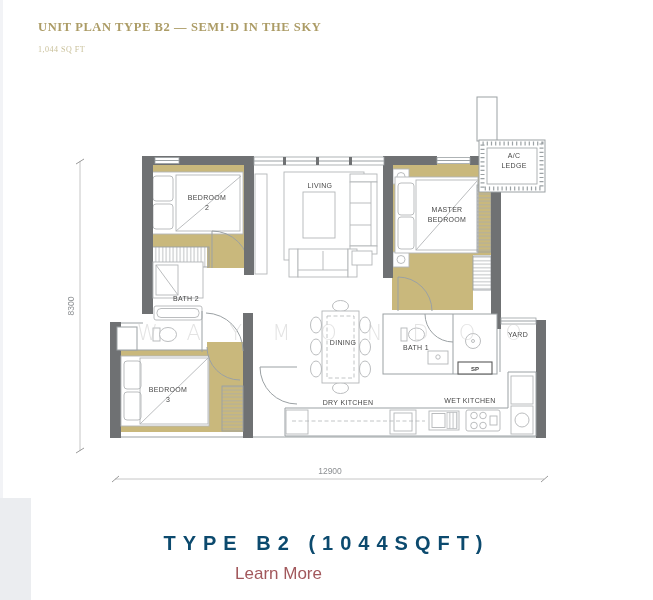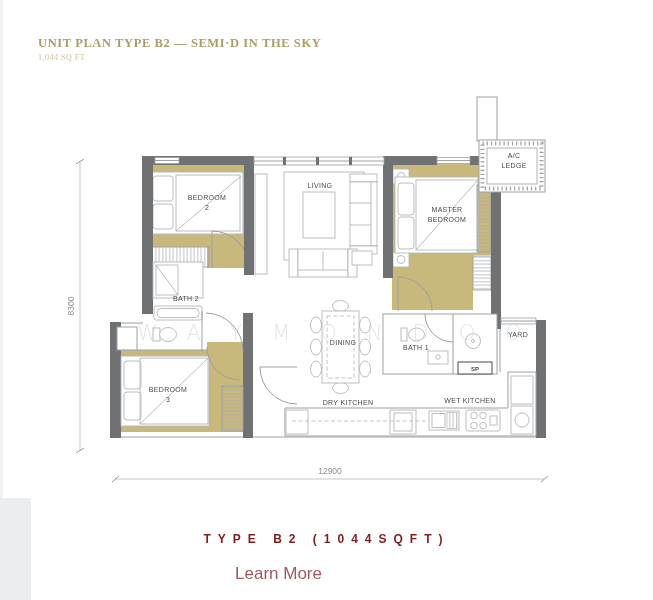--- a/index.html
+++ b/index.html
@@ -1,27 +1,27 @@
 <!DOCTYPE html>
 <html><head>
 <meta charset="utf-8">
 <style>
   html,body{margin:0;padding:0;background:#fff;}
   .page{position:relative;width:653px;height:600px;background:#ffffff;overflow:hidden;
         font-family:"Liberation Sans",sans-serif;}
   .left-strip{position:absolute;left:0;top:0;width:3px;height:600px;background:#f2f3f6;}
   .corner-block{position:absolute;left:0;top:498px;width:31px;height:102px;background:#ebedf0;}
-  .hdr{position:absolute;left:38px;top:36px;}
+  .hdr{position:absolute;left:38px;top:20px;}
   .hdr-title{font-family:"Liberation Serif",serif;font-weight:bold;font-size:12.5px;
              letter-spacing:0.6px;color:#ac9c66;}
   .hdr-sub{font-family:"Liberation Serif",serif;font-size:8px;letter-spacing:0.5px;
-           color:#c8bf98;margin-top:2px;}
+           color:#c8bf98;margin-top:10px;}
   .plan-svg{position:absolute;left:0;top:0;width:653px;height:600px;}
   .ftr-title{position:absolute;left:0;top:532px;width:653px;text-align:center;
-             font-size:12px;font-weight:bold;letter-spacing:7px;color:#7f1d1d;}
+             font-size:20px;font-weight:bold;letter-spacing:7px;color:#0c4a6e;}
   .ftr-link{position:absolute;left:0;top:564px;width:557px;text-align:center;
             font-size:17px;color:#a2585c;cursor:pointer;}
   
   .thin{stroke:#9ba1a4;stroke-width:1;fill:none;}
   .thinf{stroke:#9ba1a4;stroke-width:1;fill:#ffffff;}
   .furn{stroke:#b3b6b8;stroke-width:0.9;fill:#ffffff;}
   .furnn{stroke:#b3b6b8;stroke-width:0.9;fill:none;}
   .wall{fill:#6f7173;}
   .floor{fill:#c9b87c;}
   .win{fill:#ffffff;stroke:#9ba1a4;stroke-width:0.8;}

